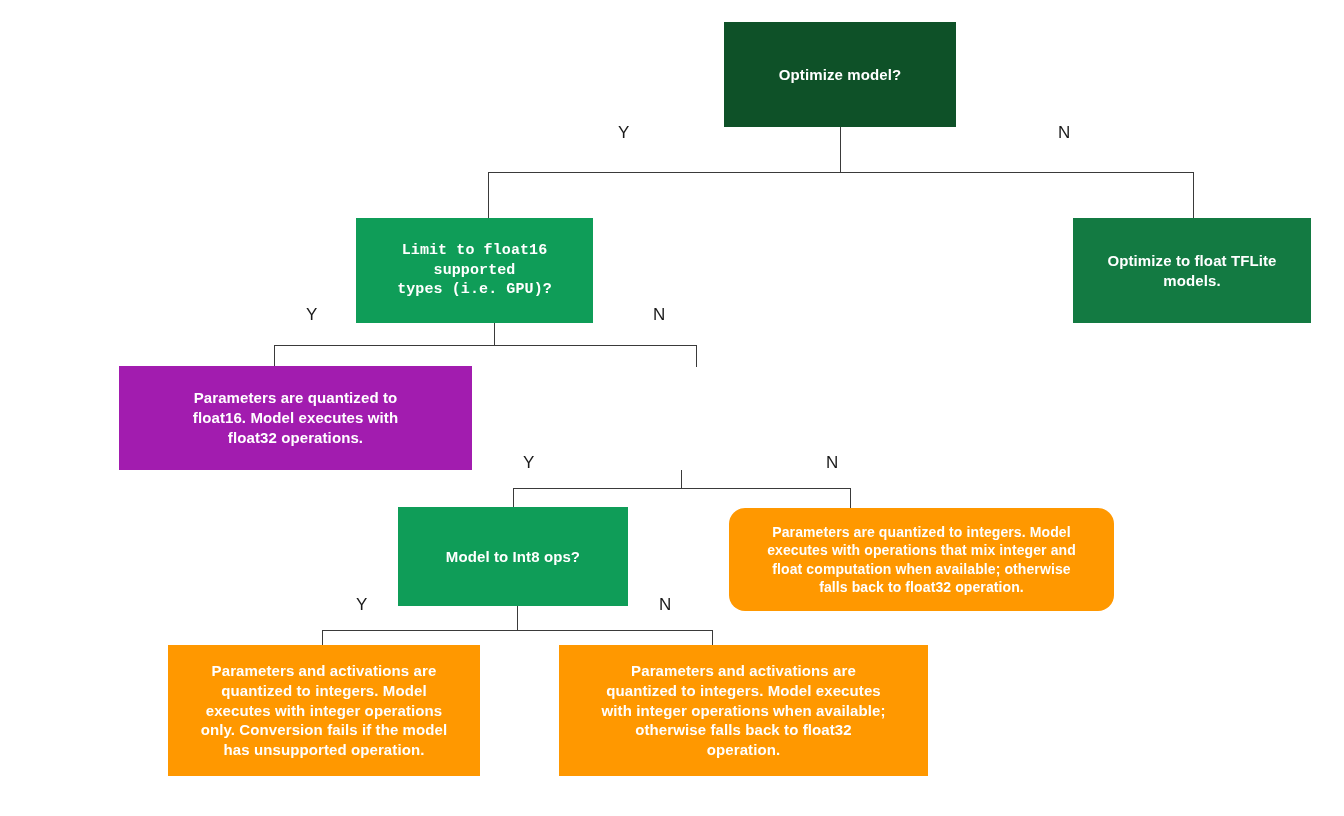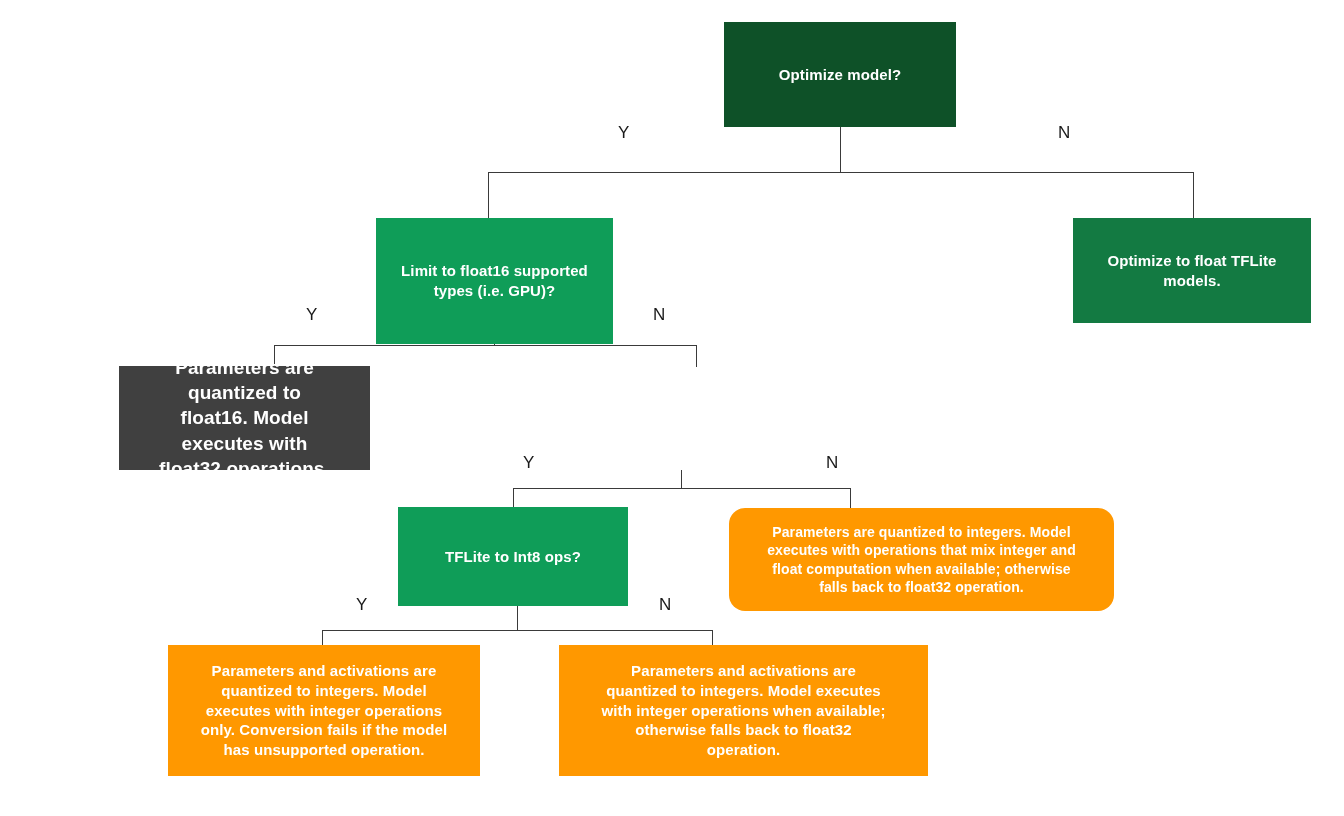--- a/index.html
+++ b/index.html
@@ -64,28 +64,28 @@
     <div class="edge-v" style="left: 696px; top: 345px; height: 22px; border-color: rgb(58, 58, 58);"></div>
     <div class="edge-v" style="left: 681px; top: 470px; height: 19px; border-color: rgb(58, 58, 58);"></div>
     <div class="edge-h" style="left: 513px; top: 488px; width: 337px; border-color: rgb(58, 58, 58);"></div>
     <div class="edge-v" style="left: 513px; top: 488px; height: 20px; border-color: rgb(58, 58, 58);"></div>
     <div class="edge-v" style="left: 850px; top: 488px; height: 21px; border-color: rgb(58, 58, 58);"></div>
     <div class="edge-v" style="left: 517px; top: 606px; height: 25px; border-color: rgb(58, 58, 58);"></div>
     <div class="edge-h" style="left: 322px; top: 630px; width: 390px; border-color: rgb(58, 58, 58);"></div>
     <div class="edge-v" style="left: 322px; top: 630px; height: 16px; border-color: rgb(58, 58, 58);"></div>
     <div class="edge-v" style="left: 712px; top: 630px; height: 16px; border-color: rgb(58, 58, 58);"></div>
     <div class="node" style="left: 724px; top: 22px; width: 232px; height: 105px; background: rgb(14, 81, 40); font-size: 15px; color: rgb(255, 255, 255);">Optimize model?</div>
-    <div class="node" style="left: 376px; top: 218px; width: 237px; height: 126px; background: rgb(15, 157, 88); font-size: 15px; color: rgb(255, 255, 255);">Limit to float16 supported
+    <div class="node" style="left: 356px; top: 218px; width: 237px; height: 105px; background: rgb(15, 157, 88); font-size: 15px; color: rgb(255, 255, 255); font-family: Liberation Mono, monospace;">Limit to float16 supported
 types (i.e. GPU)?</div>
     <div class="node" style="left: 1073px; top: 218px; width: 238px; height: 105px; background: rgb(19, 122, 66); font-size: 15px; color: rgb(255, 255, 255);">Optimize to float TFLite
 models.</div>
-    <div class="node" style="left: 119px; top: 366px; width: 251px; height: 104px; background: #404040; font-size: 19px; color: rgb(255, 255, 255);">Parameters are quantized to
+    <div class="node" style="left: 119px; top: 366px; width: 353px; height: 104px; background: #a21caf; font-size: 15px; color: rgb(255, 255, 255);">Parameters are quantized to
 float16. Model executes with
 float32 operations.</div>
-    <div class="node" style="left: 398px; top: 507px; width: 230px; height: 99px; background: rgb(15, 157, 88); font-size: 15px; color: rgb(255, 255, 255);">TFLite to Int8 ops?</div>
+    <div class="node" style="left: 398px; top: 507px; width: 230px; height: 99px; background: rgb(15, 157, 88); font-size: 15px; color: rgb(255, 255, 255);">Model to Int8 ops?</div>
     <div class="node" style="left: 729px; top: 508px; width: 385px; height: 103px; background: rgb(255, 152, 0); font-size: 14px; color: rgb(255, 255, 255); border-radius: 16px;">Parameters are quantized to integers. Model
 executes with operations that mix integer and
 float computation when available; otherwise
 falls back to float32 operation.</div>
     <div class="node" style="left: 168px; top: 645px; width: 312px; height: 131px; background: rgb(255, 152, 0); font-size: 15px; color: rgb(255, 255, 255);">Parameters and activations are
 quantized to integers. Model
 executes with integer operations
 only. Conversion fails if the model
 has unsupported operation.</div>
     <div class="node" style="left: 559px; top: 645px; width: 369px; height: 131px; background: rgb(255, 152, 0); font-size: 15px; color: rgb(255, 255, 255);">Parameters and activations are

